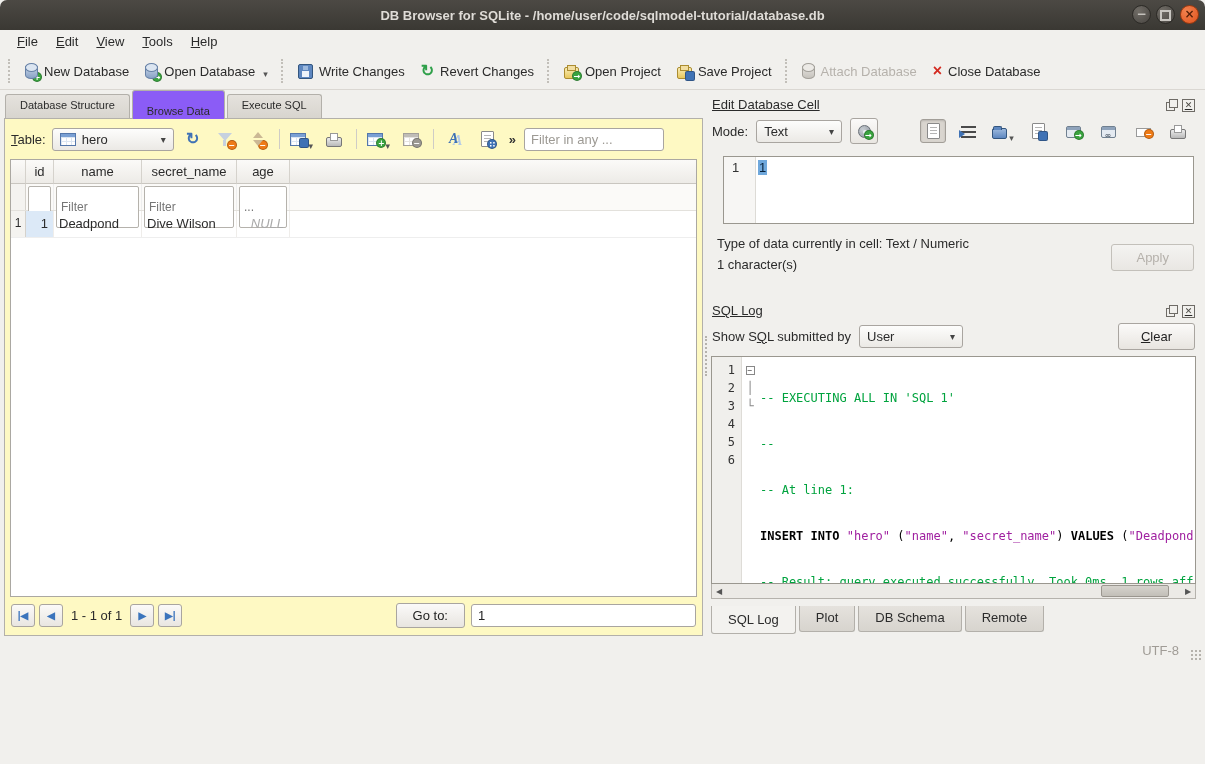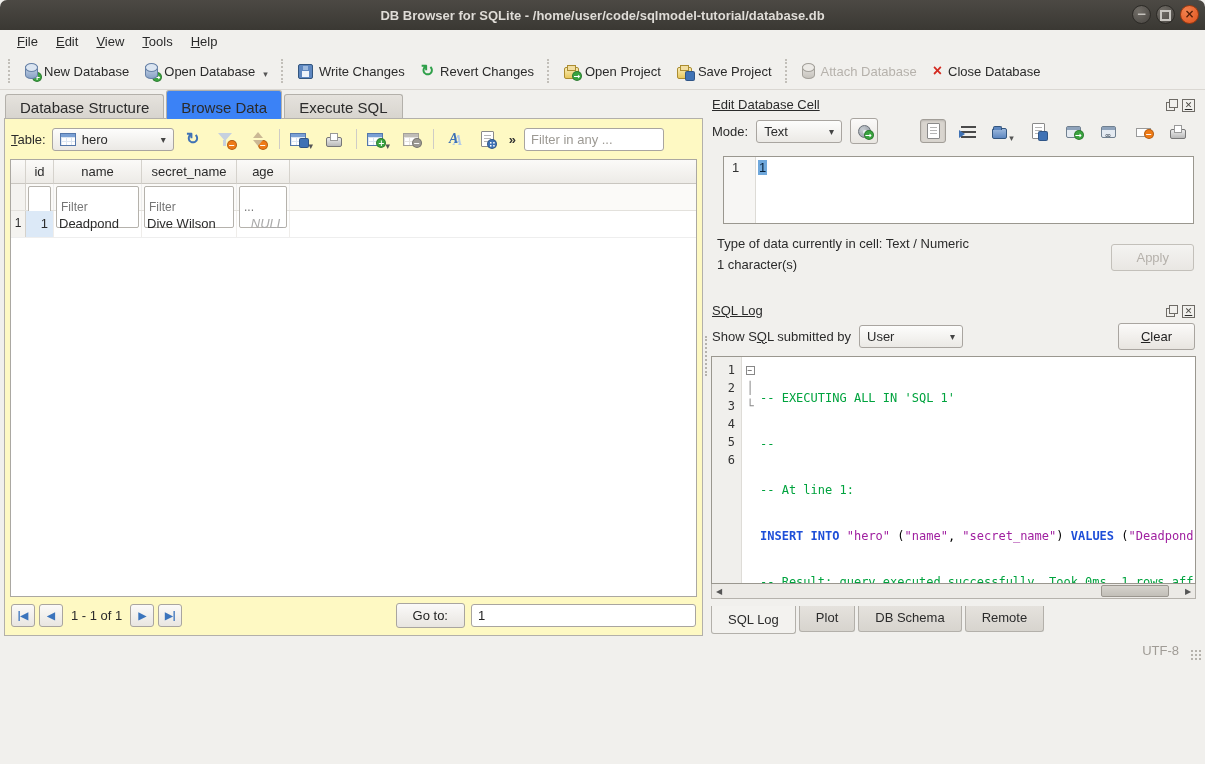--- a/index.html
+++ b/index.html
@@ -76,22 +76,22 @@
 
   
   .main { flex:1; display:flex; min-height:0; }
   .left-pane { width:703px; display:flex; flex-direction:column; padding:0 0 0 4px; }
   .splitter { width:6px; position:relative; }
   .splitter::before { content:""; position:absolute; left:2px; top:45%; height:40px; border-left:2px dotted #b5b2ac; }
   .right-pane { flex:1; display:flex; flex-direction:column; padding:2px 9px 0 2px; min-width:0; }
 
   
   .tabbar { display:flex; align-items:flex-end; height:29px; padding-left:1px; }
-  .tab { padding:4px 14px 5px; border:1px solid #b3b0aa; border-bottom:none; background:linear-gradient(#e5e2dd,#d7d4ce); margin-right:2px; border-radius:3px 3px 0 0; font-size:15px; height:25px; cursor:default; }
-  .tab.active { background:#3b82f6; height:29px; padding-top:8px; position:relative; z-index:2; }
+  .tab { padding:4px 14px 5px; border:1px solid #b3b0aa; border-bottom:none; background:linear-gradient(#e5e2dd,#d7d4ce); margin-right:2px; border-radius:3px 3px 0 0; font-size:11px; height:25px; cursor:default; }
+  .tab.active { background:#8b5cf6; height:29px; padding-top:14px; position:relative; z-index:2; }
   .tabframe { flex:1; border:1px solid #b3b0aa; background:#fef9c3; margin-top:-1px; display:flex; flex-direction:column; min-height:0; padding:6px 5px 5px; }
 
   
   .browse-toolbar { display:flex; align-items:center; gap:6px; padding:2px 1px 8px; }
   .combo { display:inline-flex; align-items:center; gap:6px; background:linear-gradient(#fdfdfc,#ebe9e5); border:1px solid #a9a5a0; border-radius:3px; padding:3px 7px; cursor:default; }
   .combo .carrow { margin-left:auto; font-size:10px; color:#444; }
   .icon-btn { width:26px; height:24px; display:inline-flex; align-items:center; justify-content:center; border-radius:3px; background:transparent; border:none; cursor:default; position:relative; }
   .icon-btn.pressed { background:#d9d5cf; border:1px solid #a29e98; box-shadow:inset 0 1px 2px rgba(0,0,0,.15); }
   .tsep { width:1px; height:20px; background:#cfccc6; margin:0 3px; }
   .chev { font-weight:bold; color:#333; margin:0 2px; }
@@ -150,21 +150,21 @@
   .sqllog { flex:1; display:flex; flex-direction:column; min-height:0; margin-top:10px; }
   .show-row { display:flex; align-items:center; gap:8px; height:36px; padding:0 1px 4px 1px; }
   .clear-btn { margin-left:auto; padding:5px 22px; }
   .log-area { flex:1; border:1px solid #9a978f; background:#fff; display:flex; min-height:0; overflow:hidden; font:12px "DejaVu Sans Mono",monospace; }
   .log-gutter { width:30px; background:#f0efec; border-right:1px solid #dedcd7; text-align:right; padding:4px 6px 0 0; color:#333; }
   .log-gutter div, .log-fold div, .log-code div { height:18px; line-height:18px; }
   .log-fold { width:16px; color:#888; text-align:center; padding-top:4px; }
   .foldbox { display:inline-block; width:9px; height:9px; border:1px solid #888; font:8px/7px "DejaVu Sans Mono",monospace; color:#444; background:#fff; vertical-align:middle; text-align:center; }
   .log-code { flex:1; padding:4px 0 7px 2px; white-space:pre; overflow:hidden; }
   .tk-c { color:#00a33e; }
-  .tk-k { color:#1d4ed8; font-weight:bold; }
+  .tk-k { color:#000000; font-weight:bold; }
   .tk-s { color:#a020a0; }
   .tk-p { color:#000; }
 
   .hscroll { height:15px; border:1px solid #b5b2ac; border-top:none; background:#eceae6; display:flex; align-items:center; position:relative; }
   .hs-arrow { width:14px; text-align:center; font-size:8px; color:#555; }
   .hs-thumb { position:absolute; right:26px; width:68px; top:1px; bottom:1px; background:linear-gradient(#d6d3cd,#c2bfb8); border:1px solid #9a968f; border-radius:2px; }
   .hs-arrow.right { margin-left:auto; }
 
   
   .dock-tabs { display:flex; align-items:flex-start; height:30px; margin-top:7px; }

